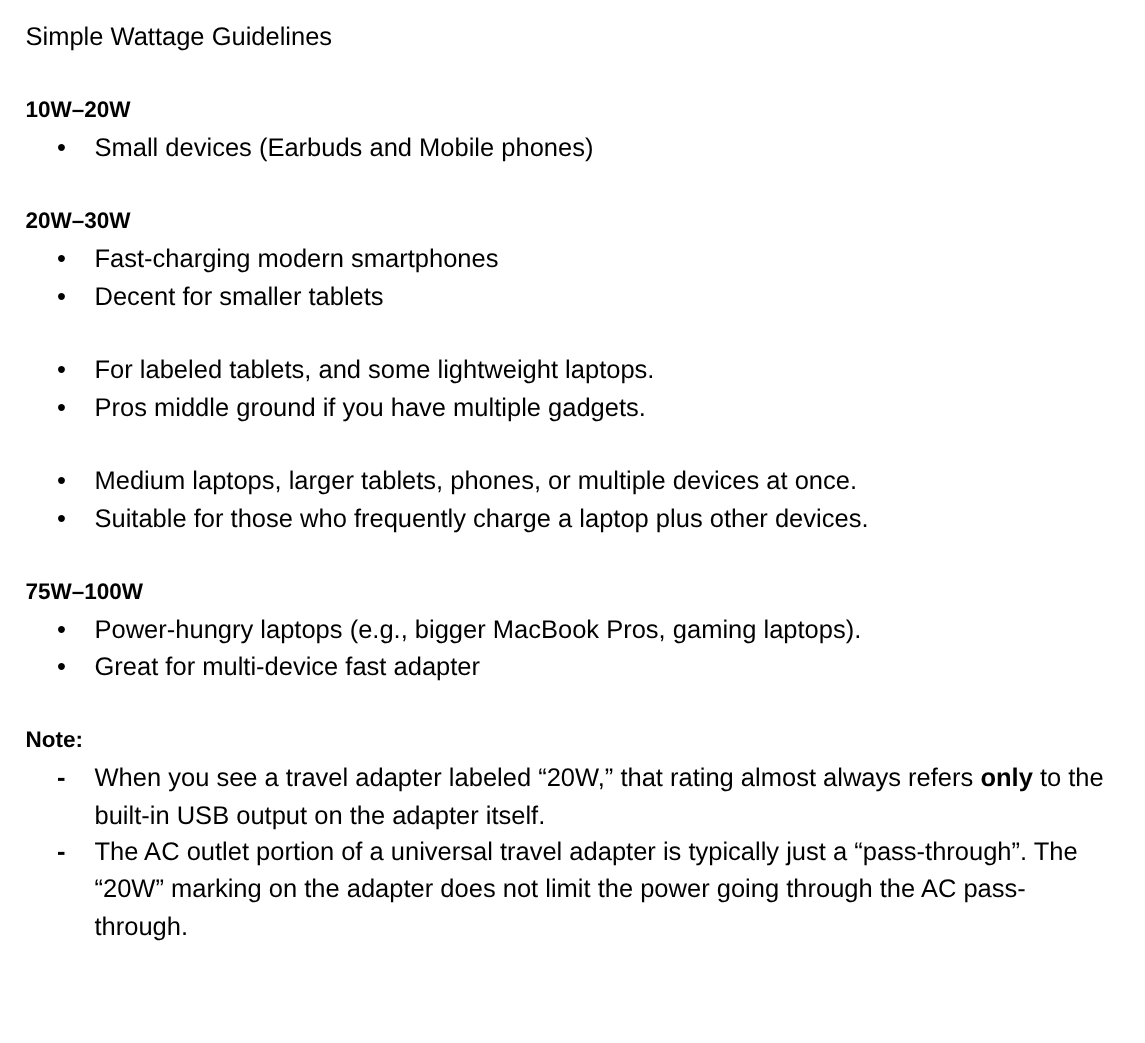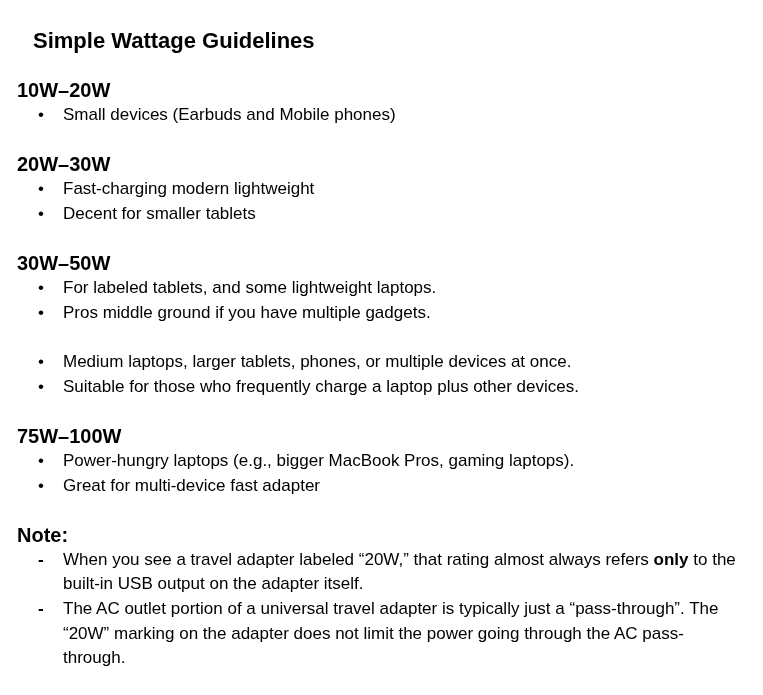--- a/index.html
+++ b/index.html
@@ -14,32 +14,32 @@
     font-family: "Liberation Sans", sans-serif;
     font-size: 17px;
     line-height: 24.7px;
     color: #000000;
     -webkit-font-smoothing: antialiased;
   }
   .doc {
     padding: 13px 14px 0 17px;
   }
   .title {
-    font-weight: 700;
-    margin: 16px;
-    font-size: 22px;
+    font-weight: 400;
+    margin: 0;
+    font-size: 17px;
     line-height: 24.7px;
   }
   .section, .note {
     margin-top: 24.7px;
   }
   .heading {
     font-weight: 700;
     margin: 0;
-    font-size: 20px;
+    font-size: 15px;
     line-height: 24.7px;
   }
   .li {
     display: flex;
     align-items: flex-start;
   }
   .marker {
     flex: none;
     width: 46px;
     padding-left: 21px;
@@ -66,30 +66,29 @@
     <div class="li">
       <span class="marker">•</span>
       <div class="txt">Small devices (Earbuds and Mobile phones)</div>
     </div>
   </div>
 
   <div class="section">
     <p class="heading">20W–30W</p>
     <div class="li">
       <span class="marker">•</span>
-      <div class="txt">Fast-charging modern lightweight</div>
+      <div class="txt">Fast-charging modern smartphones</div>
     </div>
     <div class="li">
       <span class="marker">•</span>
       <div class="txt">Decent for smaller tablets</div>
     </div>
   </div>
 
   <div class="section">
-    <p class="heading">30W–50W</p>
     <div class="li">
       <span class="marker">•</span>
       <div class="txt">For labeled tablets, and some lightweight laptops.</div>
     </div>
     <div class="li">
       <span class="marker">•</span>
       <div class="txt">Pros middle ground if you have multiple gadgets.</div>
     </div>
   </div>
 

